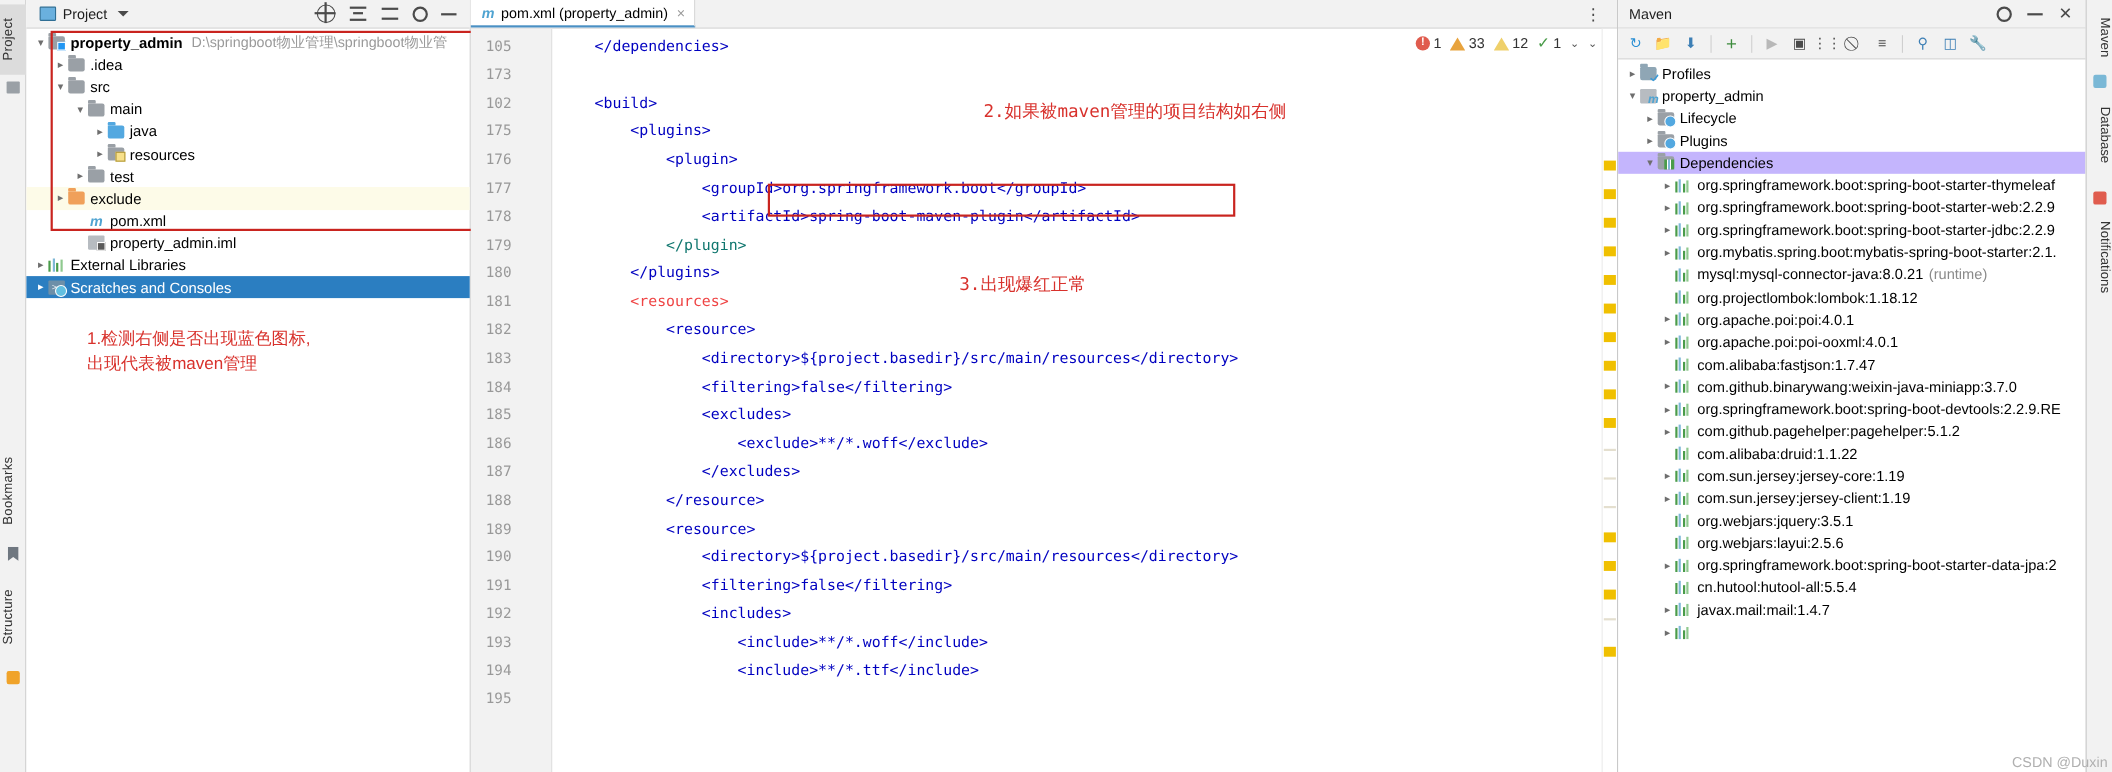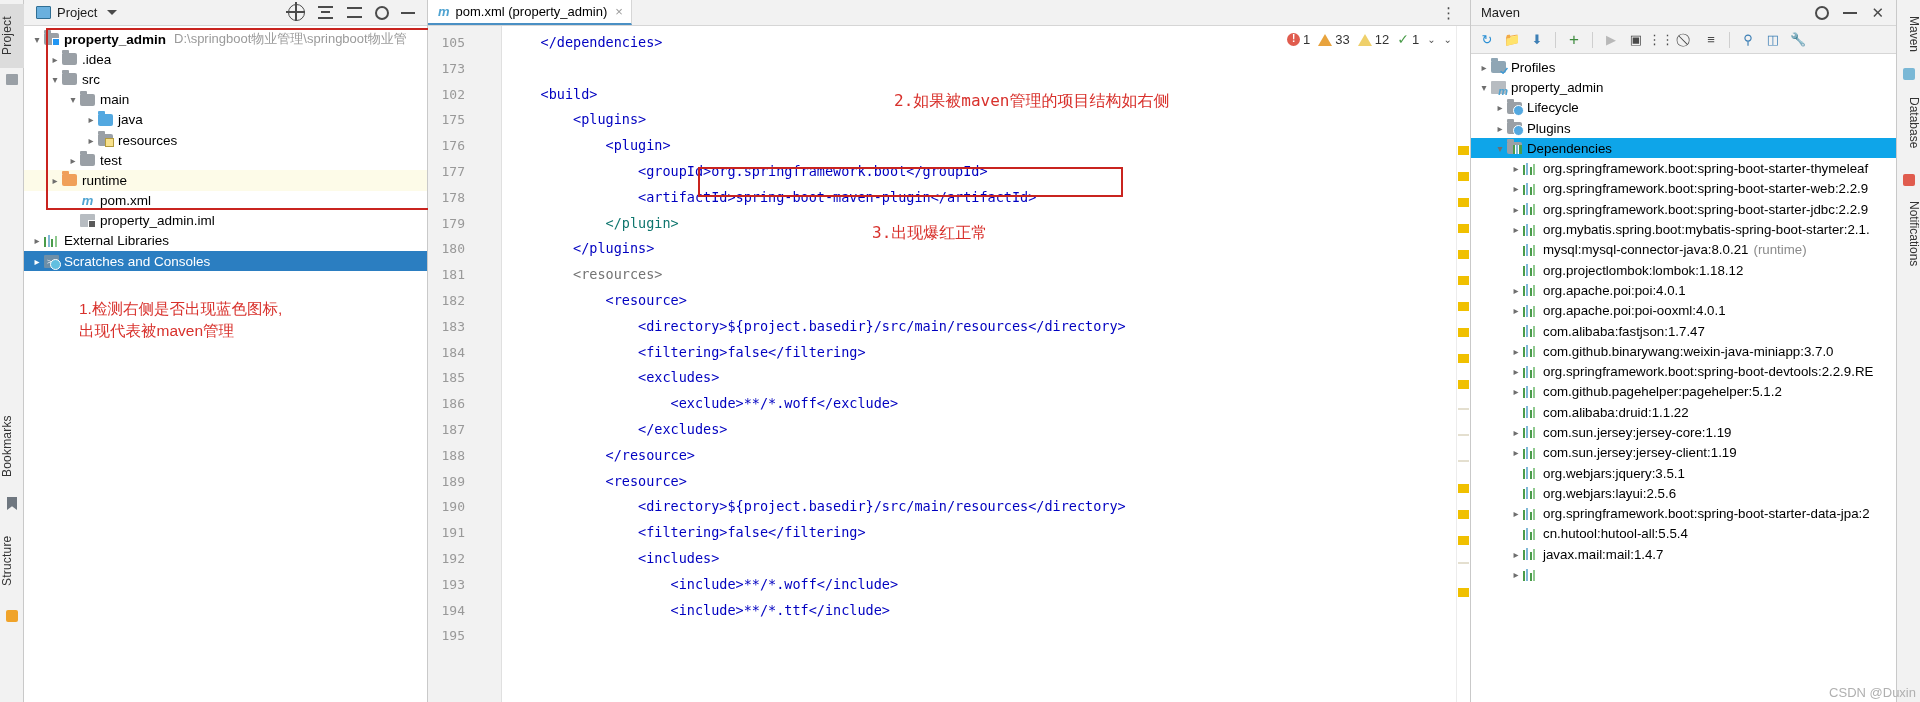--- a/index.html
+++ b/index.html
@@ -271,21 +271,21 @@
     width: 20px; height: 20px; position: relative;
     display: flex; align-items: center; justify-content: center;
     font-size: 13px; color: #3c3c3c;
   }
   .tb-sep { width: 1px; height: 16px; background: #cfcfcf; margin: 0 3px; }
   .mv-tree { padding-top: 3px; font-size: 13.5px; overflow: hidden; }
   .mrow {
     height: 20.3px; display: flex; align-items: center;
     padding-left: 6px; white-space: nowrap;
   }
-  .mrow.sel { background: #0ea5e9; }
+  .mrow.sel { background: #c4b5fd; }
   .mv-ind1 { padding-left: 6px; }
   .mv-ind2 { padding-left: 22px; }
   .mv-ind3 { padding-left: 38px; }
   .prof-ico {
     width: 15px; flex: 0 0 15px; height: 12px; margin-right: 5px;
     background: #8fa6b5; border-radius: 1px 2px 2px 2px; position: relative;
   }
   .prof-ico:before {
     content: ""; position: absolute; left: 0; top: -3px; width: 7px; height: 3px;
     background: #8fa6b5; border-radius: 1px 1px 0 0;
@@ -429,21 +429,21 @@
         <span class="node-name">resources</span>
       </div>
       <div class="row" style="padding-left:42px">
         <span class="arrow closed"></span>
         <span class="folder"></span>
         <span class="node-name">test</span>
       </div>
       <div class="row highlight-target" style="padding-left:24px">
         <span class="arrow closed"></span>
         <span class="folder orange"></span>
-        <span class="node-name">runtime</span>
+        <span class="node-name">exclude</span>
       </div>
       <div class="row" style="padding-left:42px">
         <span class="arrow"></span>
         <span class="mvn-ico">m</span>
         <span class="node-name">pom.xml</span>
       </div>
       <div class="row" style="padding-left:42px">
         <span class="arrow"></span>
         <span class="iml-ico"></span>
         <span class="node-name">property_admin.iml</span>
@@ -512,37 +512,37 @@
       <div class="code">
         <div class="cline" style="color:#0000c0">    &lt;/dependencies&gt;</div>
         <div class="cline"></div>
         <div class="cline" style="color:#0000c0">    &lt;build&gt;</div>
         <div class="cline" style="color:#0000c0">        &lt;plugins&gt;</div>
         <div class="cline" style="color:#0000c0">            &lt;plugin&gt;</div>
         <div class="cline" style="color:#0000c0">                &lt;groupId&gt;org.springframework.boot&lt;/groupId&gt;</div>
         <div class="cline" style="color:#0000c0">                &lt;artifactId&gt;spring-boot-maven-plugin&lt;/artifactId&gt;</div>
         <div class="cline" style="color:#0f766e">            &lt;/plugin&gt;</div>
         <div class="cline" style="color:#0000c0">        &lt;/plugins&gt;</div>
-        <div class="cline" style="color:#737373">        &lt;resources&gt;</div>
+        <div class="cline" style="color:#ef4444">        &lt;resources&gt;</div>
         <div class="cline" style="color:#0000c0">            &lt;resource&gt;</div>
         <div class="cline" style="color:#0000c0">                &lt;directory&gt;${project.basedir}/src/main/resources&lt;/directory&gt;</div>
         <div class="cline" style="color:#0000c0">                &lt;filtering&gt;false&lt;/filtering&gt;</div>
         <div class="cline" style="color:#0000c0">                &lt;excludes&gt;</div>
         <div class="cline" style="color:#0000c0">                    &lt;exclude&gt;**/*.woff&lt;/exclude&gt;</div>
         <div class="cline" style="color:#0000c0">                &lt;/excludes&gt;</div>
         <div class="cline" style="color:#0000c0">            &lt;/resource&gt;</div>
         <div class="cline" style="color:#0000c0">            &lt;resource&gt;</div>
         <div class="cline" style="color:#0000c0">                &lt;directory&gt;${project.basedir}/src/main/resources&lt;/directory&gt;</div>
         <div class="cline" style="color:#0000c0">                &lt;filtering&gt;false&lt;/filtering&gt;</div>
         <div class="cline" style="color:#0000c0">                &lt;includes&gt;</div>
         <div class="cline" style="color:#0000c0">                    &lt;include&gt;**/*.woff&lt;/include&gt;</div>
         <div class="cline" style="color:#0000c0">                    &lt;include&gt;**/*.ttf&lt;/include&gt;</div>
 
         <div class="annot" style="left:392px; top:64px; font-size:16px;">2.如果被maven管理的项目结构如右侧</div>
-        <div class="annot" style="left:370px; top:196px; font-size:16px;">3.出现爆红正常</div>
+        <div class="annot" style="left:370px; top:222px; font-size:16px;">3.出现爆红正常</div>
         <div class="red-box" style="left:196px; top:141px; width:425px; height:30px;"></div>
       </div>
 
       <div class="stripe">
         <span class="stripe-mark warn" style="top:120px"></span>
         <span class="stripe-mark warn" style="top:146px"></span>
         <span class="stripe-mark warn" style="top:172px"></span>
         <span class="stripe-mark warn" style="top:198px"></span>
         <span class="stripe-mark warn" style="top:224px"></span>
         <span class="stripe-mark warn" style="top:250px"></span>

